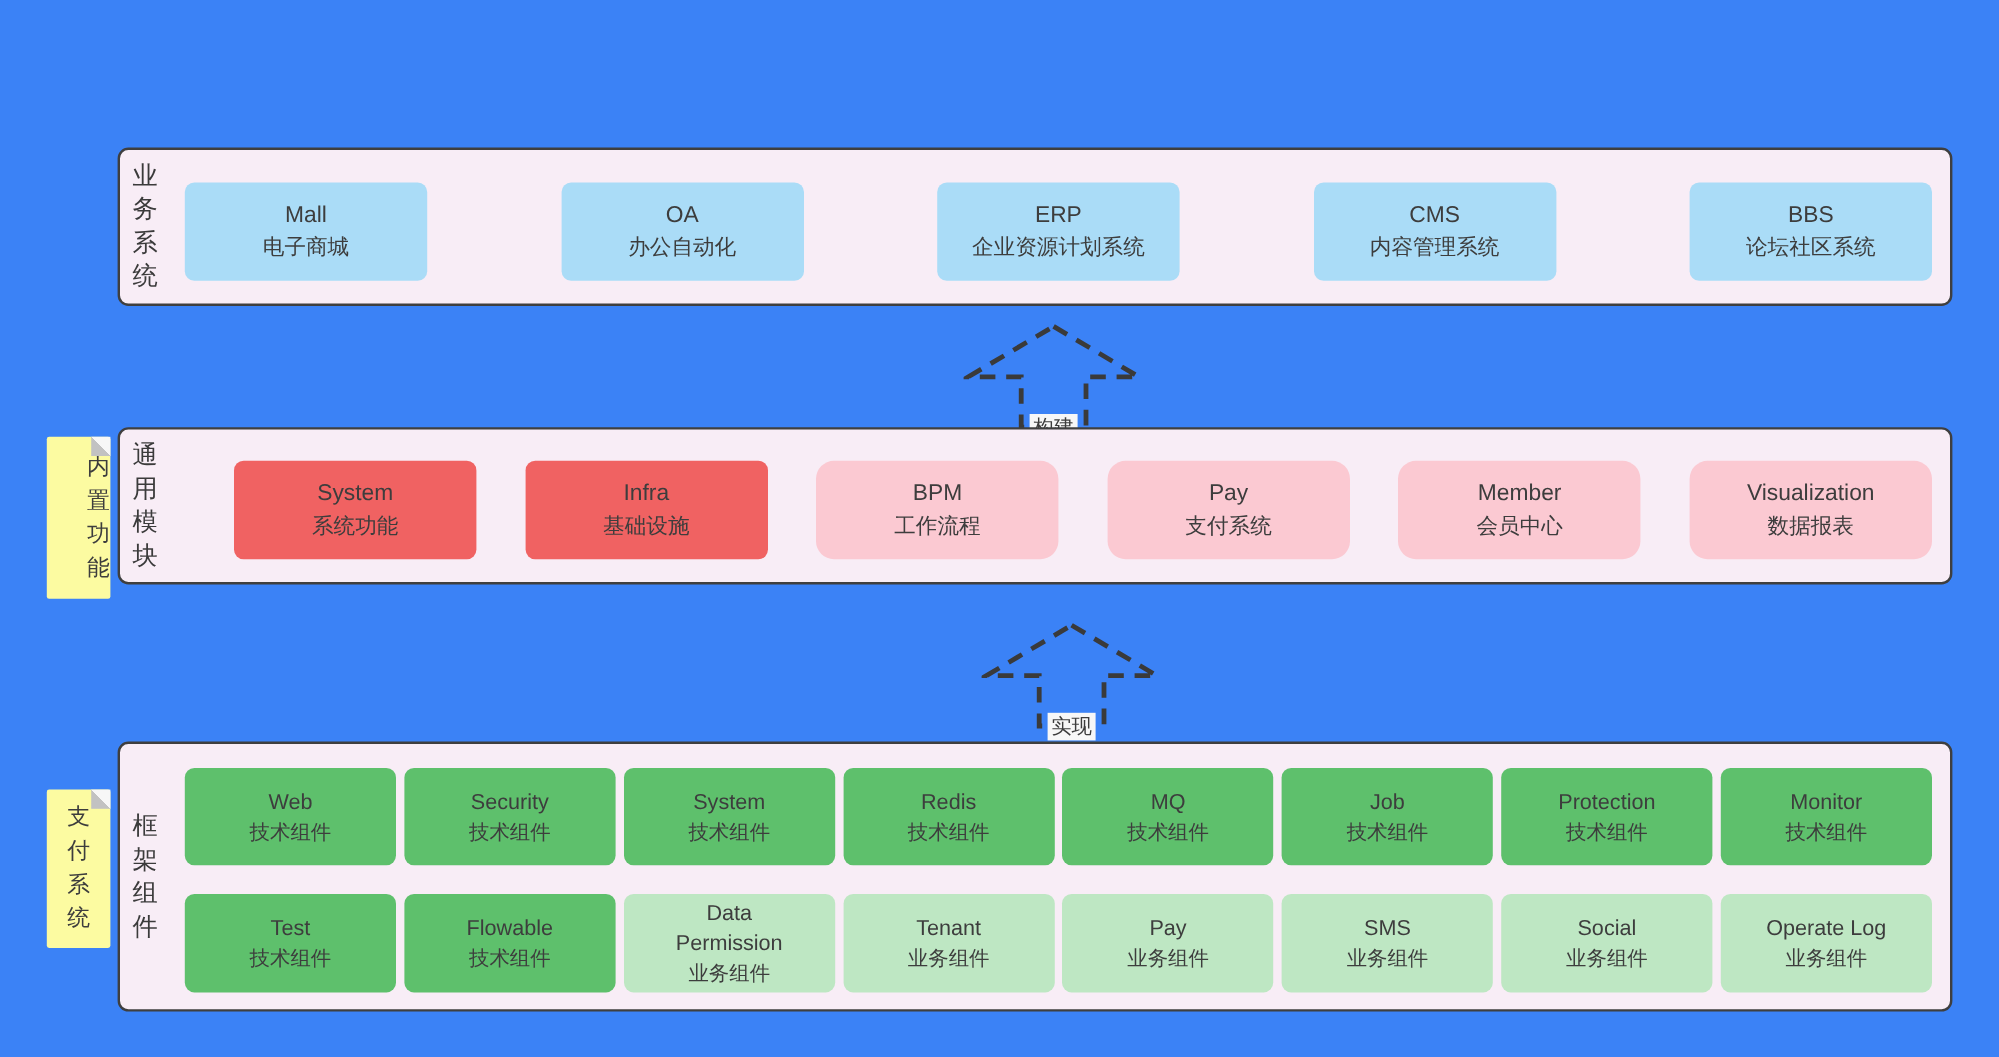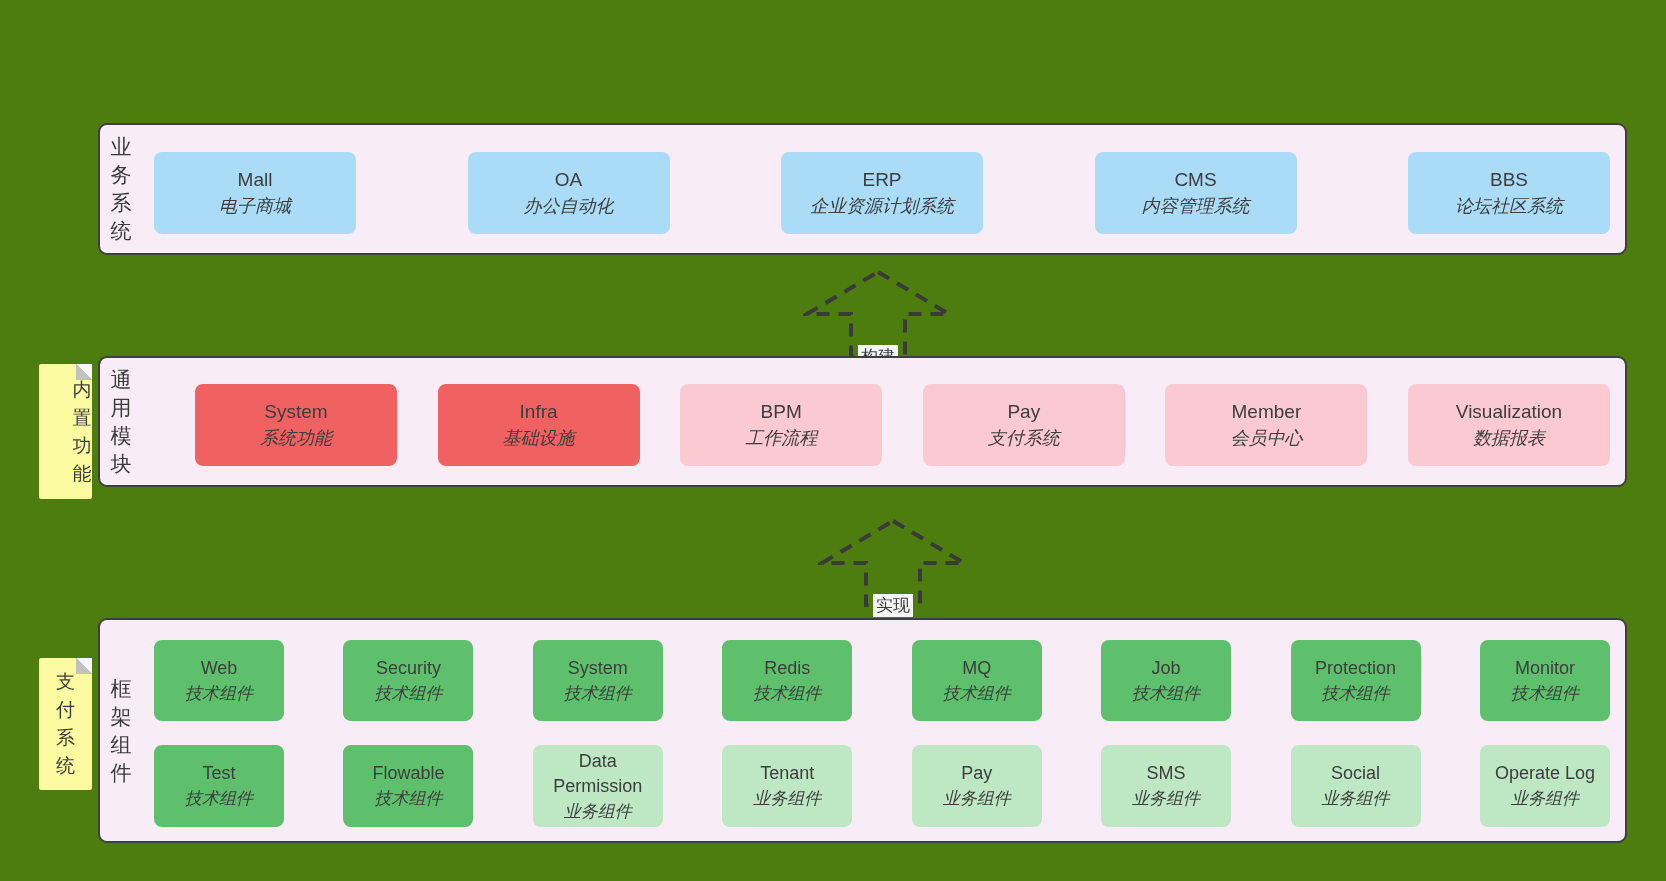--- a/index.html
+++ b/index.html
@@ -2,21 +2,21 @@
 <html><head>
 <meta charset="utf-8">
 <style>
   html,body { margin:0; padding:0; }
   body {
     font-family: "Liberation Sans", "DejaVu Sans", sans-serif;
     background:#f7f7f7;
   }
   .canvas {
     position:relative; width:1666px; height:881px;
-    background:#4d7c0f; overflow:hidden;
+    background:#3b82f6; overflow:hidden;
   }
   
   .section {
     position:absolute; left:98px; width:1529px;
     background:#f8edf6; border:2px solid #3f3f3f; border-radius:9px;
     box-sizing:border-box;
   }
   .sec-business   { top:123px; height:132px; }
   .sec-modules    { top:356px; height:131px; }
   .sec-components { top:618px; height:225px; }
@@ -37,28 +37,28 @@
   .row-1 { top:27px;  height:82px; }
   .row-m { top:26px;  height:82px;padding-left:41px; }
   .row-c1 { top:20px; height:81px; }
   .row-c2 { top:125px; height:82px; }
   .box {
     border-radius:8px; display:flex; flex-direction:column;
     align-items:center; justify-content:center; text-align:center;
     color:#3d3d3d; box-sizing:border-box; padding:2px 4px;
   }
   .w6 { width:202px; }
-  .w8 { width:130px; }
+  .w8 { width:176px; }
   .box .en { font-size:19px; line-height:26px; white-space:pre-line; }
-  .box .zh { font-size:18px; line-height:26px;font-style:italic; }
+  .box .zh { font-size:18px; line-height:26px; }
   .w8 .en { font-size:18px; line-height:25px; }
   .w8 .zh { font-size:17px; line-height:25px; }
   .blue   { background:#aadcf7; }
   .red    { background:#f06262; }
-  .pink   { background:#fbc9d2; }
+  .pink   { background:#fbc9d2;border-radius:15px; }
   .gdark  { background:#5ec06c; }
   .glight { background:#bee7c3; }
   
   .note {
     position:absolute; left:39px; width:53px;
     background:#fcfba1; border-radius:2px;
     display:flex; align-items:center; justify-content:center; z-index:1;
   }
   .note-modules    { top:364px; height:135px;justify-content:flex-end; }
   .note-components { top:658px; height:132px; }

